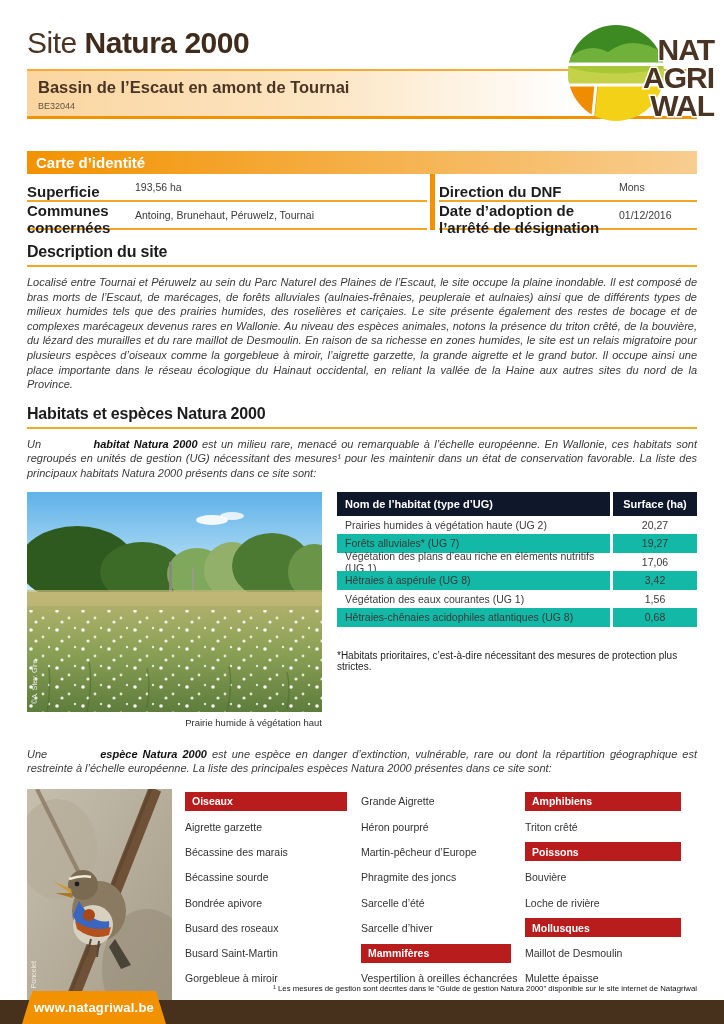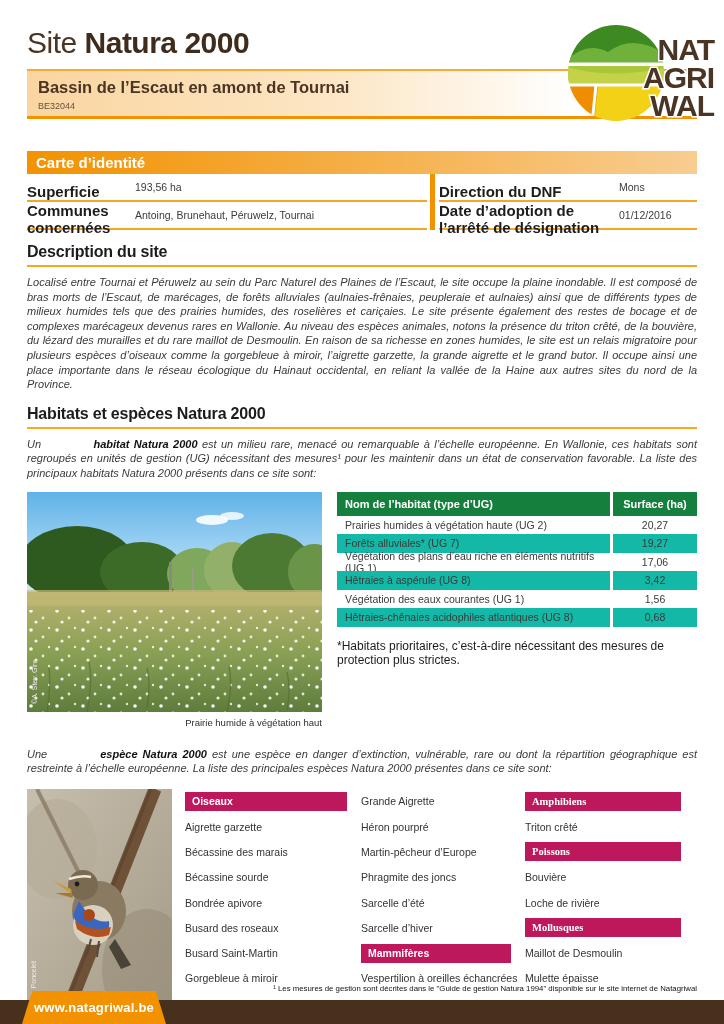--- a/index.html
+++ b/index.html
@@ -33,39 +33,39 @@
   .body-text .bold{font-weight:bold;color:#111;margin-left:48px;}
   
   .hab-row{margin:11px 27px 0;display:flex;}
   .photo-box{position:relative;flex:none;overflow:hidden;}
   .photo-meadow{width:295px;height:220px;}
   .hab-table{margin-left:15px;flex:1;}
   .ht-head{display:flex;height:24px;}
   .ht-row{display:flex;height:18.5px;}
   .ht-name{flex:1;display:flex;align-items:center;padding-left:8px;box-sizing:border-box;font-size:10.5px;}
   .ht-surf{width:84px;flex:none;margin-left:3px;display:flex;align-items:center;justify-content:center;font-size:10.5px;}
-  .ht-head .ht-name,.ht-head .ht-surf{background:#15803d;color:#fff;font-weight:bold;font-size:11px;}
+  .ht-head .ht-name,.ht-head .ht-surf{background:#0f172a;color:#fff;font-weight:bold;font-size:11px;}
   .ht-row.alt .ht-name,.ht-row.alt .ht-surf{background:#14b8a6;}
-  .ht-foot{margin-top:12px;font-size:12px;color:#1c1c1c;}
+  .ht-foot{margin-top:23px;font-size:10px;color:#1c1c1c;}
   .cap-meadow{margin:5px 27px 0;width:295px;text-align:right;font-size:9.5px;color:#2e2e2e;}
   
   .sp-intro{margin-top:19px;}
   .sp-wrap{margin:13px 27px 0;display:flex;}
   .photo-bird{width:145px;height:228px;}
   .sp-cols{display:flex;flex:1;margin-left:13px;}
   .sp-col{display:flex;flex-direction:column;}
   .sp-col.c1{width:176px;}
   .sp-col.c2{width:164px;}
   .sp-col.c3{flex:1;}
   .sp-cell{height:25.3px;display:flex;align-items:center;}
   .sp-item{font-size:10.5px;color:#333;}
-  .sp-head{background:#be185d;color:#fff;font-weight:bold;font-size:10.5px;height:19px;
+  .sp-head{background:#b91c1c;color:#fff;font-weight:bold;font-size:10.5px;height:19px;
         display:flex;align-items:center;padding-left:7px;box-sizing:border-box;}
   .sp-cell .sp-head{width:100%;margin-right:14px;}
-  .sp-col.c3 .sp-head{margin-right:16px;font-family:Liberation Serif, serif;}
+  .sp-col.c3 .sp-head{margin-right:16px;}
   .cap-bird{margin:7px 0 0 27px;width:145px;text-align:center;font-size:9.5px;color:#2e2e2e;}
   
   .page-footnote{position:absolute;right:27px;bottom:31px;font-size:7.8px;color:#111;}
   .footer-bar{position:absolute;left:0;bottom:0;width:724px;height:24px;background:#47301c;}
   .url-tab{position:absolute;left:22px;bottom:0;width:144px;height:33px;background:#f39200;
         clip-path:polygon(7% 0,93% 0,100% 100%,0 100%);display:flex;align-items:center;justify-content:center;}
   .url-tab span{color:#fff;font-weight:bold;font-size:13px;letter-spacing:.2px;}
 </style>
 </head>
 <body>
@@ -324,19 +324,19 @@
             <span class="sp-item">Maillot de Desmoulin</span>
           </div>
         <div class="sp-cell">
             <span class="sp-item">Mulette épaisse</span>
           </div>
       </div>
     </div>
   </div>
   <div class="cap-bird">Gorgebleue à miroir</div>
 
-  <div class="page-footnote">¹ Les mesures de gestion sont décrites dans le "Guide de gestion Natura 1994" disponible sur le site internet de Natagriwal</div>
+  <div class="page-footnote">¹ Les mesures de gestion sont décrites dans le "Guide de gestion Natura 2000" disponible sur le site internet de Natagriwal</div>
   <div class="footer-bar"></div>
   <div class="url-tab">
     <span>www.natagriwal.be</span>
   </div>
 
 </div>
 
 </body></html>

